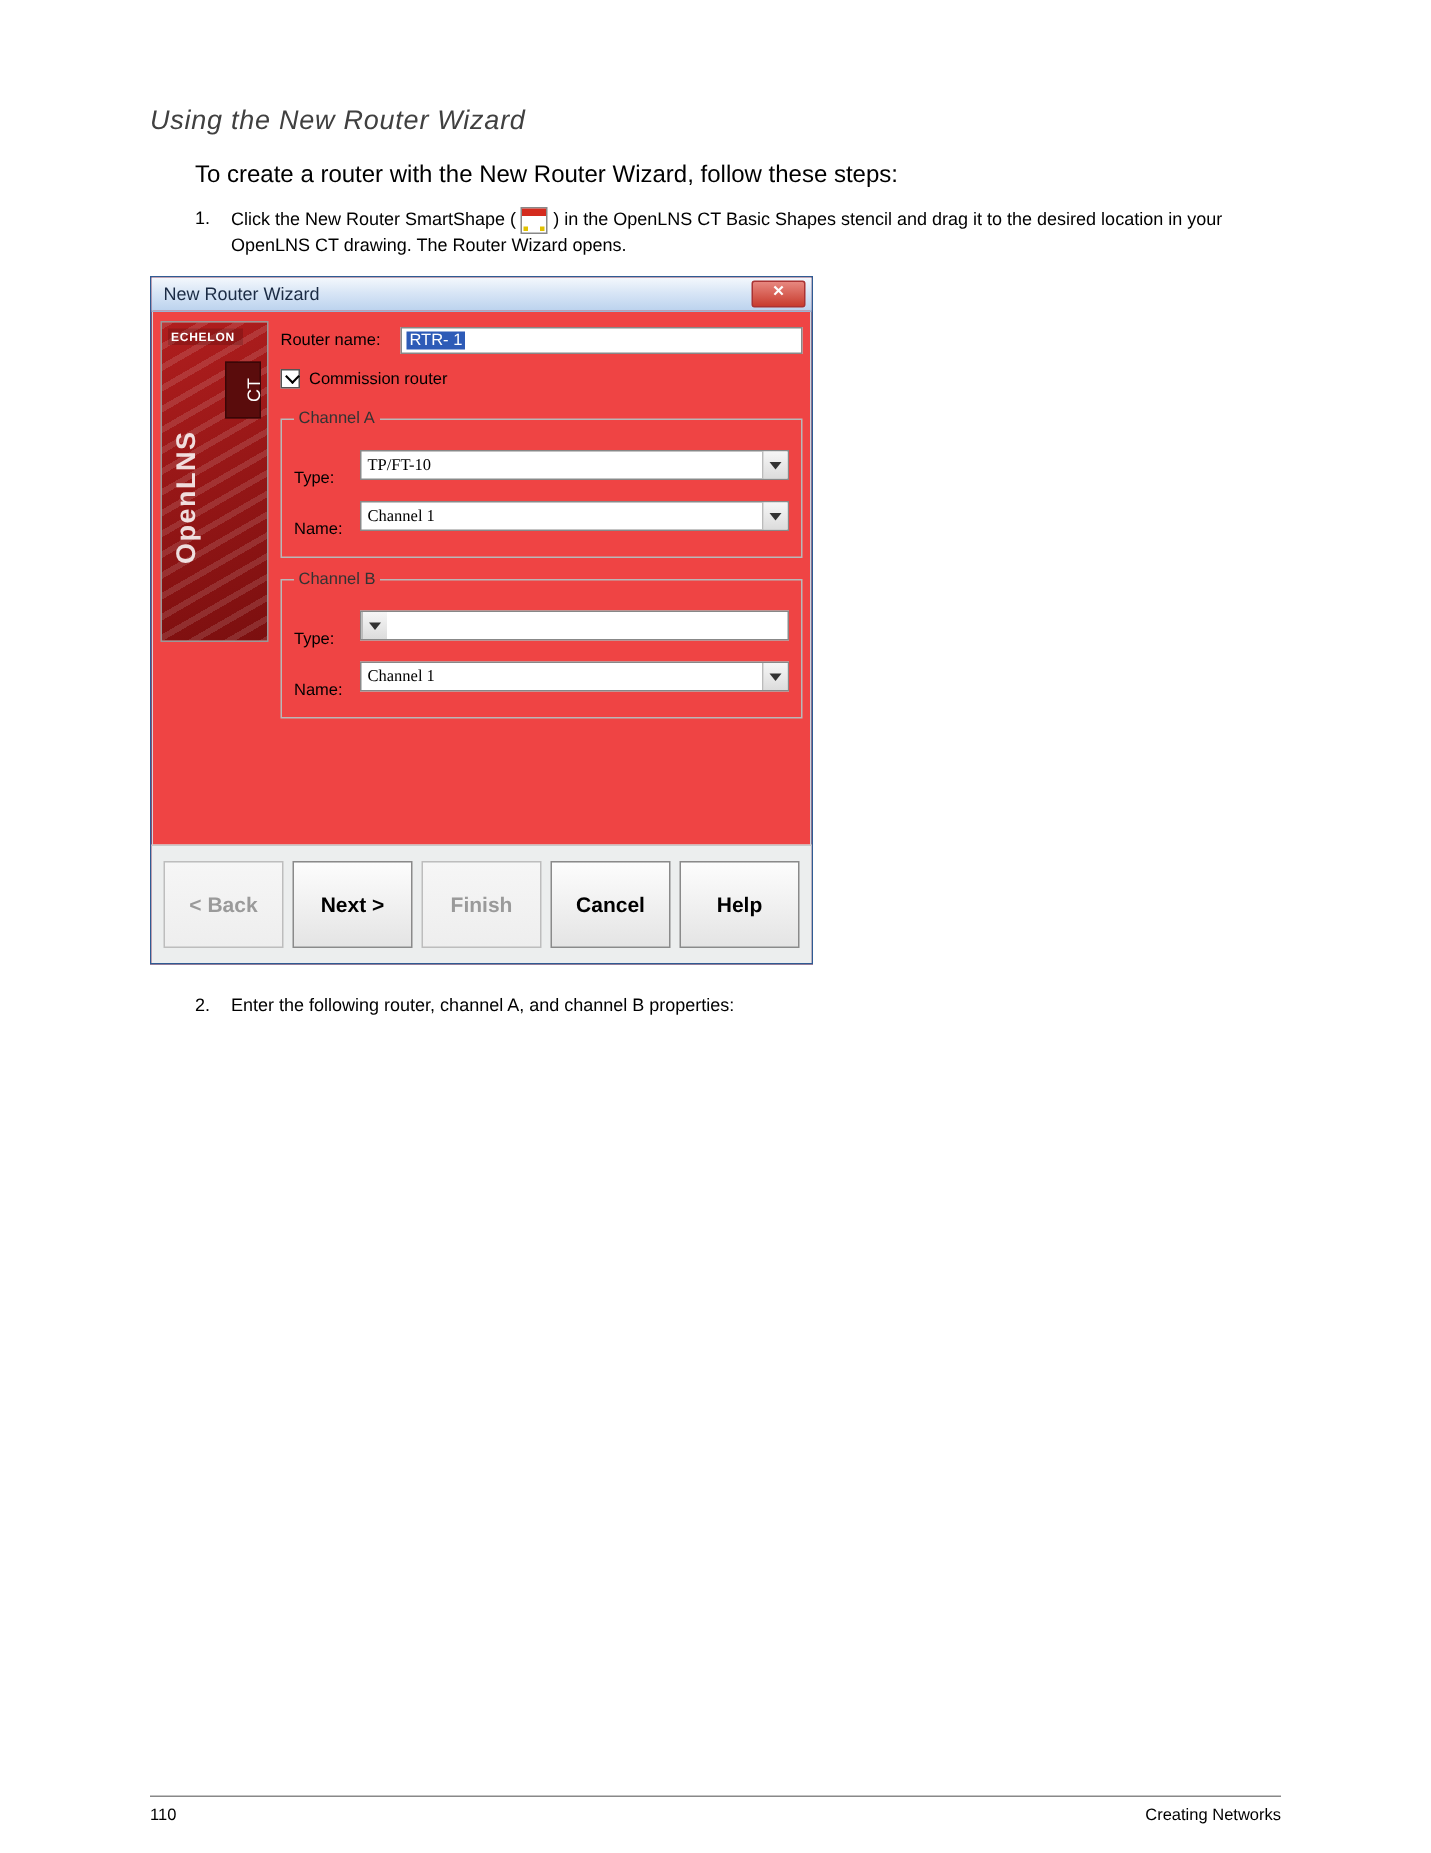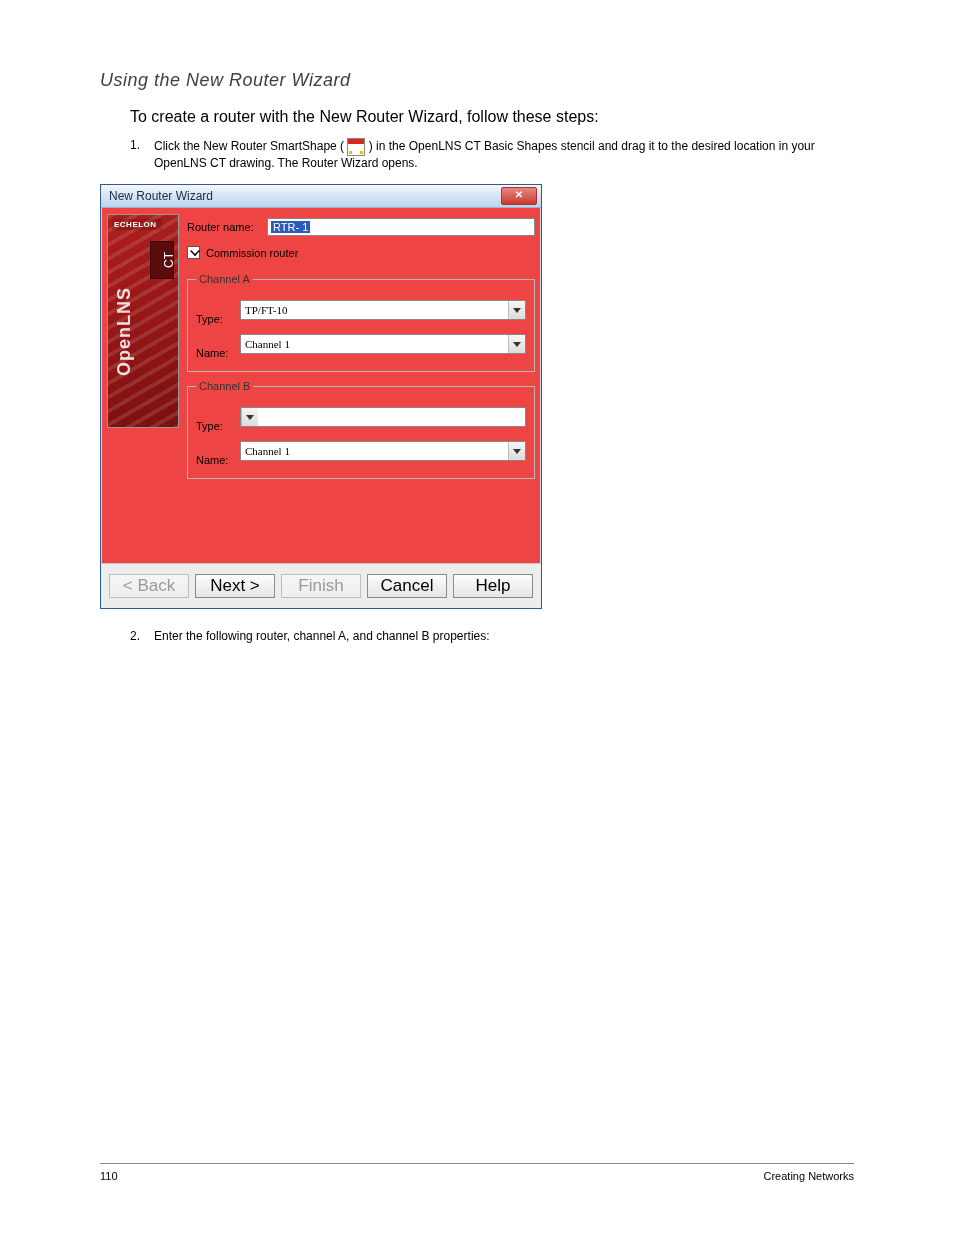--- a/index.html
+++ b/index.html
@@ -209,24 +209,25 @@
     border-top: 1px solid #c9c9c9;
     padding: 10px 8px 10px 8px;
     display:flex; justify-content:flex-end; gap:6px;
     background:#eceeee;
   }
   .dlg-btn {
     min-width: 62px;
     height: 22px;
     border: 1px solid #8a8a8a;
     background: linear-gradient(#fdfdfd,#e4e4e4);
-    font-size: 17px;
+    font-size: 14px;
     cursor: pointer;
     display:flex; align-items:center; justify-content:center;
-    padding: 0 8px;
+    padding: 17px 8px;
+    font-weight: bold;
   }
   .dlg-btn.disabled {
     color:#9a9a9a; border-color:#bdbdbd; cursor:default;
     background: linear-gradient(#f6f6f6,#eeeeee);
   }
 
   .footer-bar {
     margin-top: 520px;
     border-top: 1px solid #888;
     padding-top: 6px;

